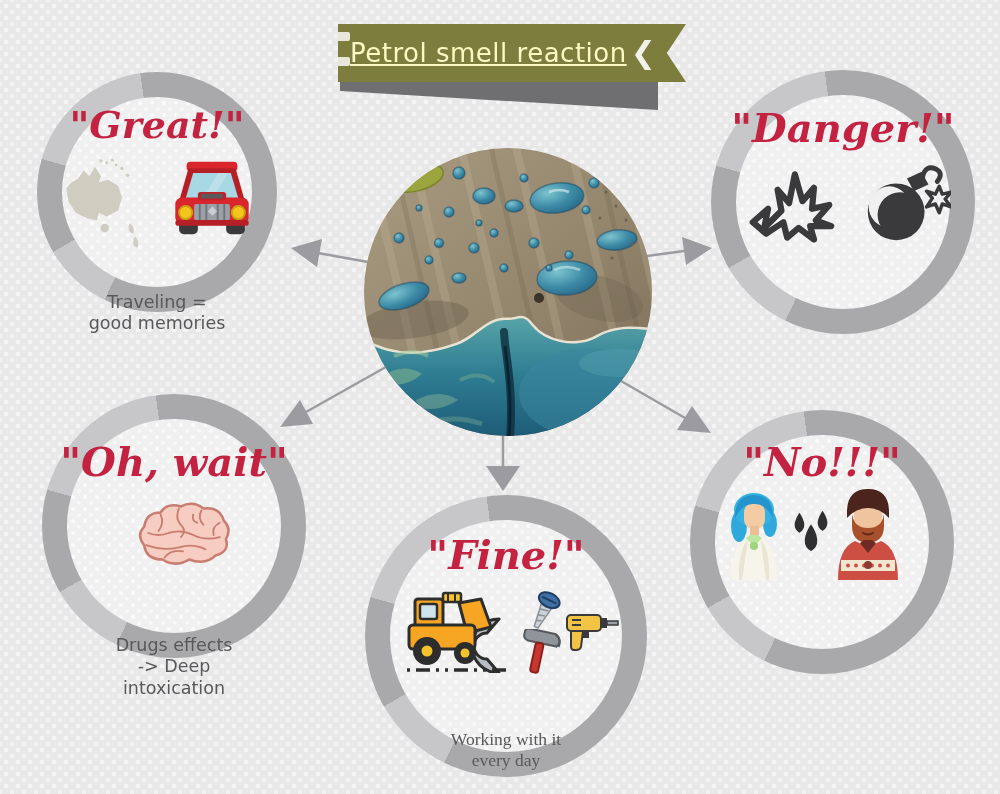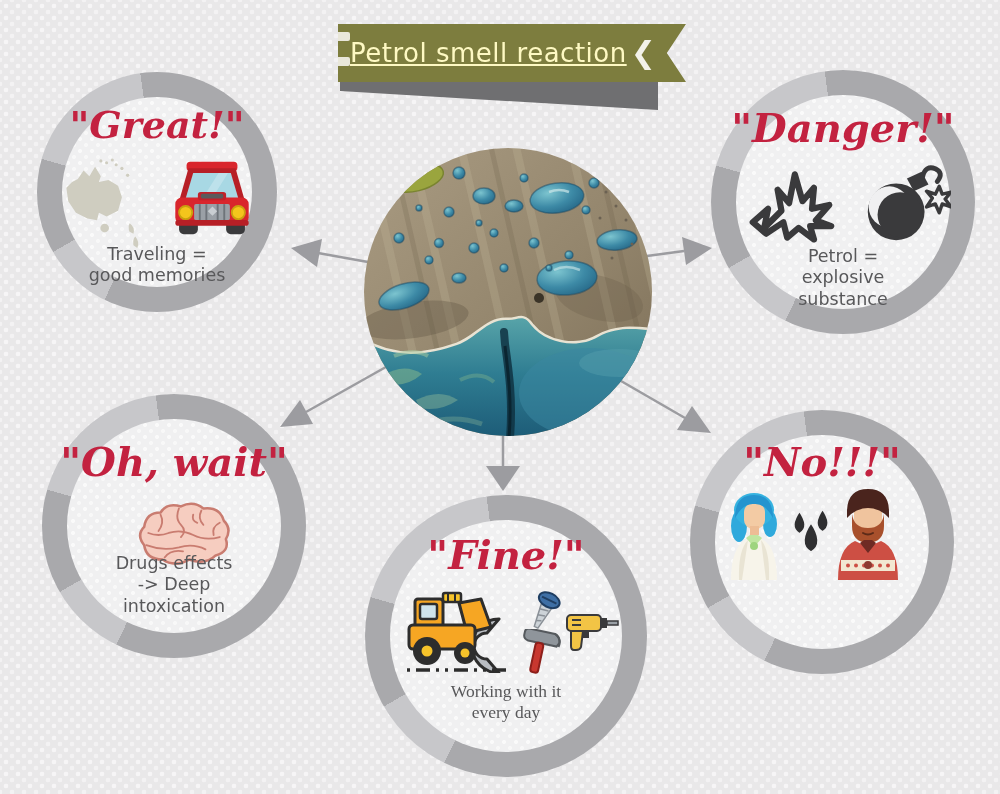--- a/index.html
+++ b/index.html
@@ -56,21 +56,21 @@
     background-size:12px 12px;background-position:0 0,6px 6px;
   }
   .headline{
     position:absolute;left:0;right:0;text-align:center;
     font-family:"DejaVu Serif","Liberation Serif",serif;
     font-style:italic;font-weight:bold;
     color:#c32240;line-height:1;
   }
   .caption{
     position:absolute;left:0;right:0;text-align:center;
-    font-size:17.5px;line-height:1.22;color:#58585a;white-space:pre-line;
+    font-size:17.5px;line-height:1.22;color:#58585a;white-space:pre-line;margin-top:48px;
   }
   .icon{position:absolute;}
   
   .arrows{position:absolute;left:0;top:0;z-index:5;pointer-events:none;}
   .photo{position:absolute;left:364px;top:148px;width:288px;height:288px;z-index:6;}
 </style>
 </head>
 <body>
 
 <div class="canvas">
@@ -134,42 +134,39 @@
       <path d="M6,58 L22,44 L18,64 L36,46 L32,24 L44,38 L50,8 L58,36 L70,22 L68,44 L86,40 L72,56 L88,62 L66,62 L70,76 L54,64 L42,74 L38,58 L20,70 Z" fill="none" stroke="#3a3a3c" stroke-width="6.5" stroke-linejoin="round"></path>
     </svg>
     <svg class="icon" style="left:146px;top:92px;" width="94" height="82" viewBox="0 0 96 82">
       <circle cx="40" cy="50" r="29" fill="#3a3a3c"></circle>
       <circle cx="33" cy="45" r="21" fill="#f0f0f1"></circle>
       <circle cx="44" cy="53" r="23" fill="#3a3a3c"></circle>
       <polygon points="51,16 66,9 73,22 58,29" fill="#3a3a3c"></polygon>
       <path d="M67,14 Q70,2 80,6 Q89,10 82,19" fill="none" stroke="#3a3a3c" stroke-width="5" stroke-linecap="round"></path>
       <path d="M84,24 L87,32 L96,30 L90,37 L96,45 L87,42 L84,51 L80,42 L71,45 L77,36 L71,29 L80,32 Z" fill="none" stroke="#3a3a3c" stroke-width="3.5" stroke-linejoin="round"></path>
     </svg>
-    <div class="caption" style="top:176px;">Petrol =
-explosive
-substance</div>
   </div>
 
   <div class="node" style="left:42px;top:394px;width:264px;height:264px;">
     <div class="inner"></div>
     <div class="headline" style="top:48px;font-size:40px;">"Oh, wait"</div>
     <svg class="icon" style="left:92px;top:106px;" width="98" height="68" viewBox="0 0 96 66">
       <path d="M10,44 Q2,34 10,26 Q12,12 26,12 Q32,2 46,6 Q58,0 68,8 Q84,6 88,20 Q96,28 90,38 Q94,50 80,54 Q70,64 54,58 Q40,66 28,58 Q12,58 10,44 Z" fill="#f6cdc0" stroke="#c97c70" stroke-width="2.5" stroke-linejoin="round"></path>
       <g fill="none" stroke="#c97c70" stroke-width="1.8" stroke-linecap="round">
         <path d="M26,14 Q30,22 24,30"></path>
         <path d="M44,8 Q40,18 46,24 Q52,30 46,36"></path>
         <path d="M66,10 Q62,18 68,24"></path>
         <path d="M84,22 Q76,26 78,34"></path>
         <path d="M14,32 Q24,36 34,32 Q46,28 58,34 Q70,40 84,36"></path>
         <path d="M12,44 Q28,50 44,46 Q58,42 70,48"></path>
         <path d="M30,56 Q36,48 48,50"></path>
         <path d="M58,14 Q56,20 62,22"></path>
       </g>
     </svg>
-    <div class="caption" style="top:159px;">Drugs effects
+    <div class="caption" style="top:193px;">Drugs effects
 -&gt; Deep
 intoxication</div>
   </div>
 
   <div class="node" style="left:365px;top:495px;width:282px;height:282px;">
     <div class="inner"></div>
     <div class="headline" style="top:40px;font-size:40px;">"Fine!"</div>
     <svg class="icon" style="left:38px;top:92px;" width="110" height="86" viewBox="0 0 110 86">
       <path d="M96,32 A27,27 0 1 0 96,86 L84,72 A13,13 0 1 1 84,46 Z" fill="#b9bdc2" stroke="#2d2d2d" stroke-width="3" stroke-linejoin="round"></path>
       <polygon points="56,16 78,12 88,40 64,46" fill="#f6a623" stroke="#2d2d2d" stroke-width="3" stroke-linejoin="round"></polygon>

